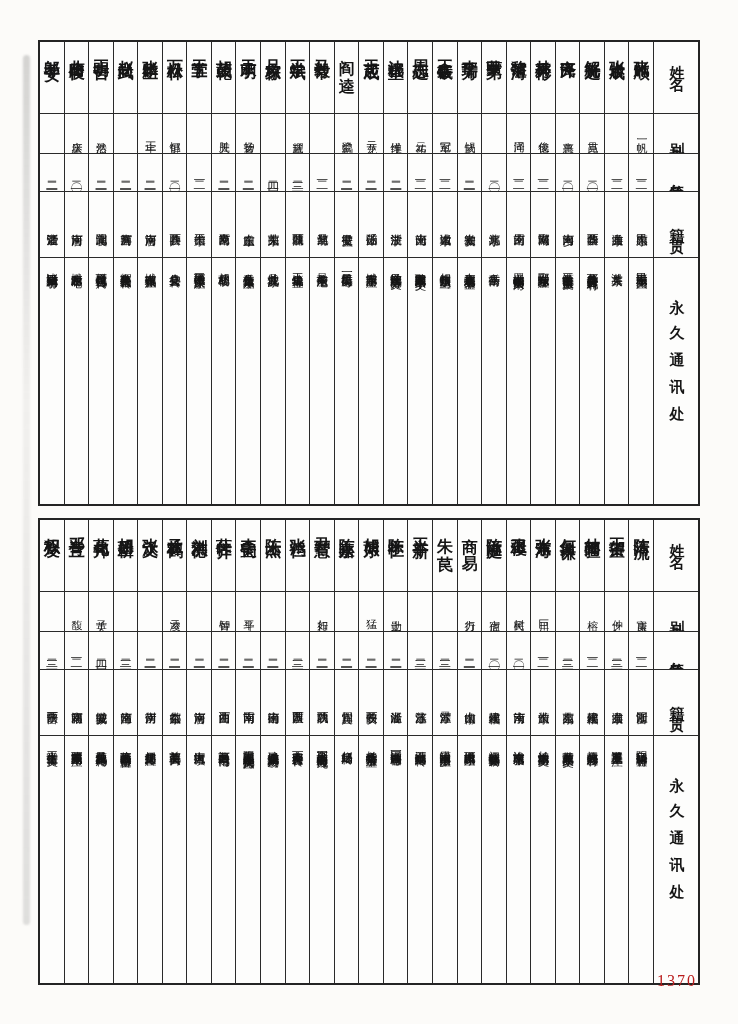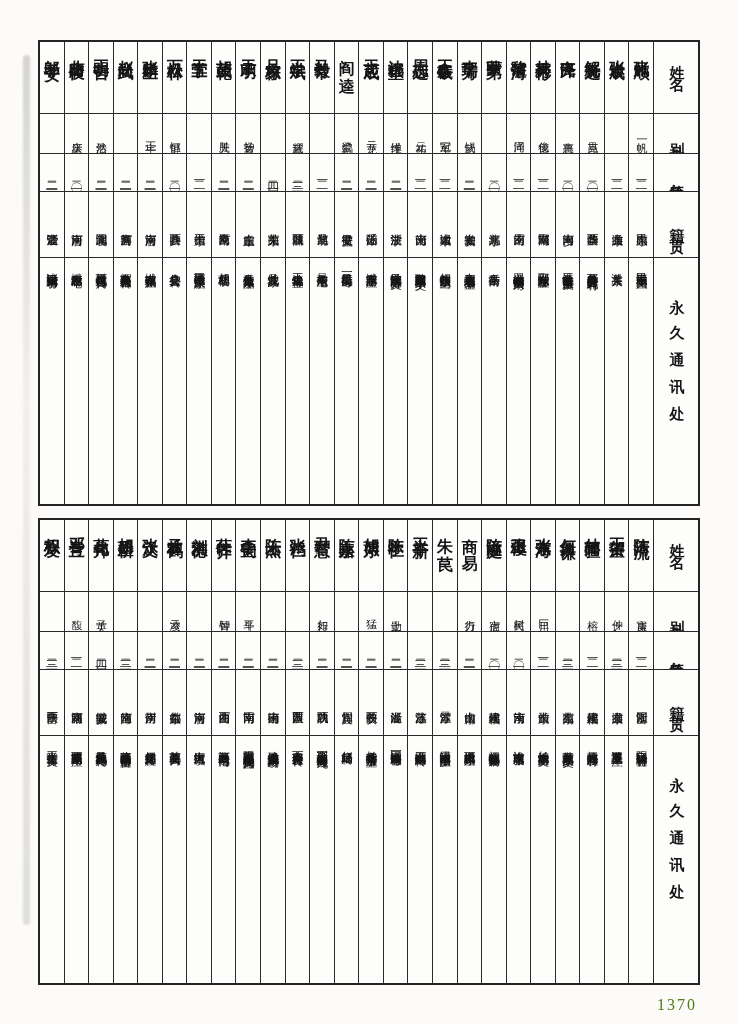--- a/index.html
+++ b/index.html
@@ -46,22 +46,22 @@
   .entry-age{font-size:12px;letter-spacing:1px;}
   .entry-origin{font-size:11.5px;max-height:62px;line-height:1.0;}
   .entry-address{font-size:11.5px;letter-spacing:.5px;max-height:238px;line-height:1.12;}
   .h-label{font-weight:700;font-size:15px;}
   .h-name{letter-spacing:12px;padding-top:6px;}
   .h-alias{letter-spacing:4px;}
   .h-age{letter-spacing:1px;}
   .h-origin{letter-spacing:11px;padding-top:4px;}
   .h-address{letter-spacing:27px;padding-top:22px;}
   .page-number{
-    position:absolute;left:642px;top:996px;width:70px;
-    font-size:16px;letter-spacing:2px;color:#4d7c0f;text-align:center;
+    position:absolute;left:642px;top:972px;width:70px;
+    font-size:16px;letter-spacing:2px;color:#b91c1c;text-align:center;
     font-family:"Liberation Serif","DejaVu Serif",serif;
   }
 </style>
 </head>
 <body>
 
 <div class="scan-smudge"></div>
 
 <div class="dtable" id="table-top">
   <div class="col header-col">

